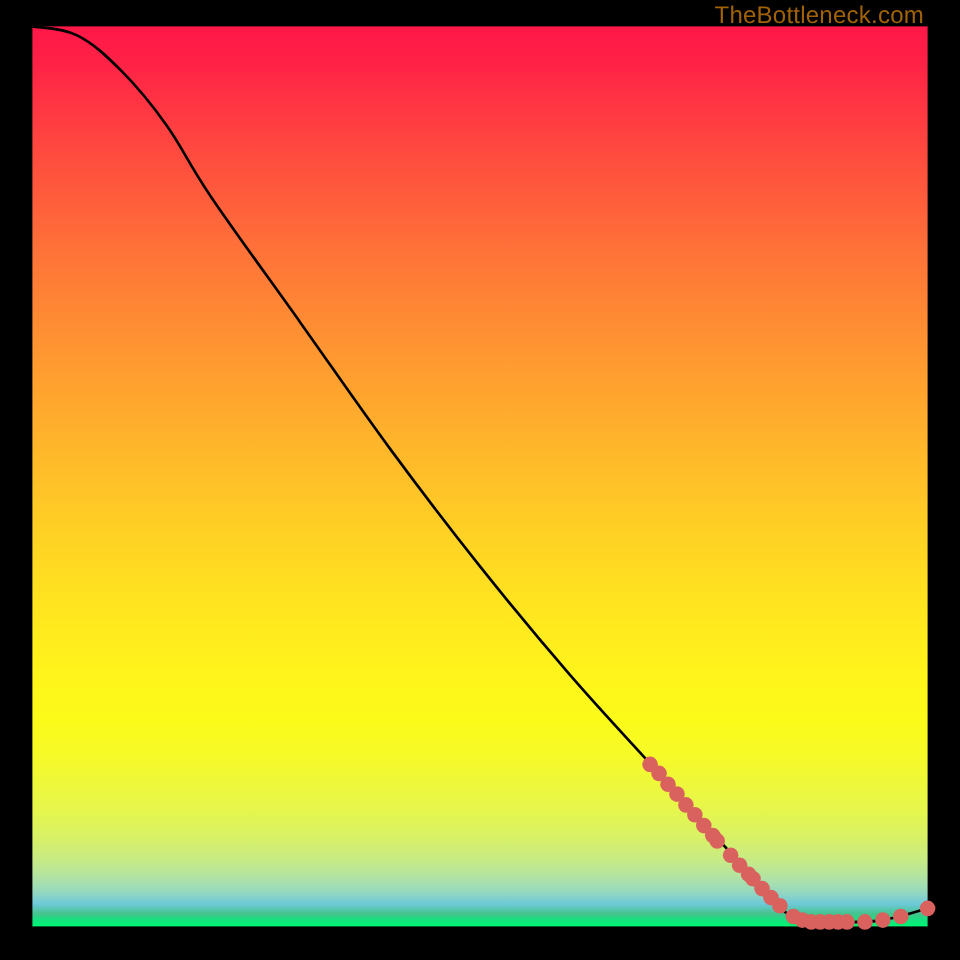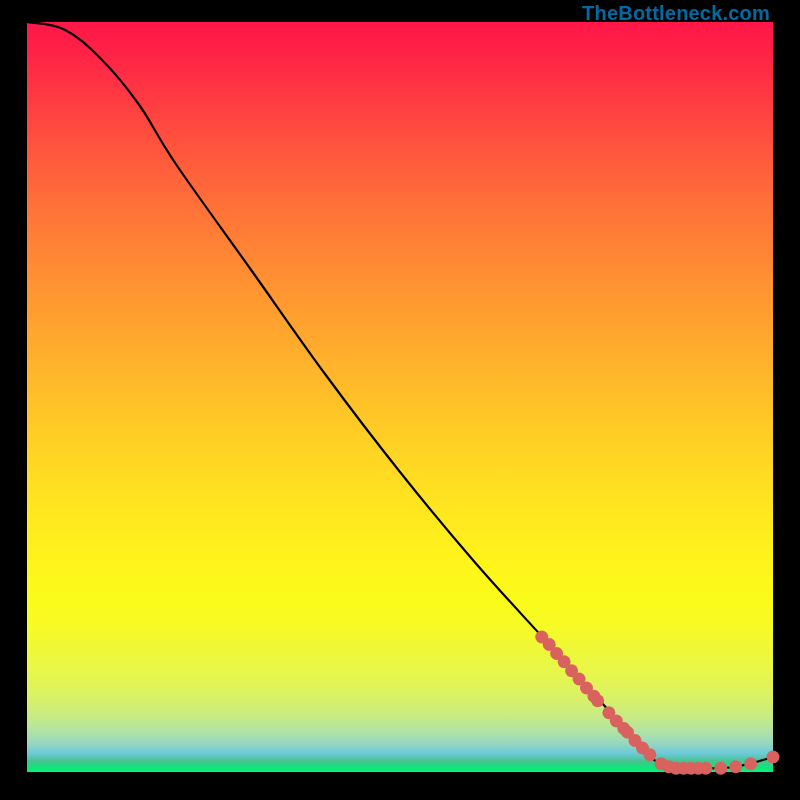--- a/index.html
+++ b/index.html
@@ -48,22 +48,22 @@
       #13e27e 99.3%,
       #00f673 100%
     );
   }
   .attribution {
     position: absolute;
     top: 2px;
     right: 30px;
     font-family: Arial, Helvetica, sans-serif;
     font-size: 20px;
-    font-weight: 700;
-    color: #0369a1;
+    font-weight: 400;
+    color: #a16207;
     letter-spacing: 0.2px;
   }
   svg.curve {
     position: absolute;
     left: 0;
     top: 0;
     width: 746px;
     height: 750px;
     overflow: visible;
   }

